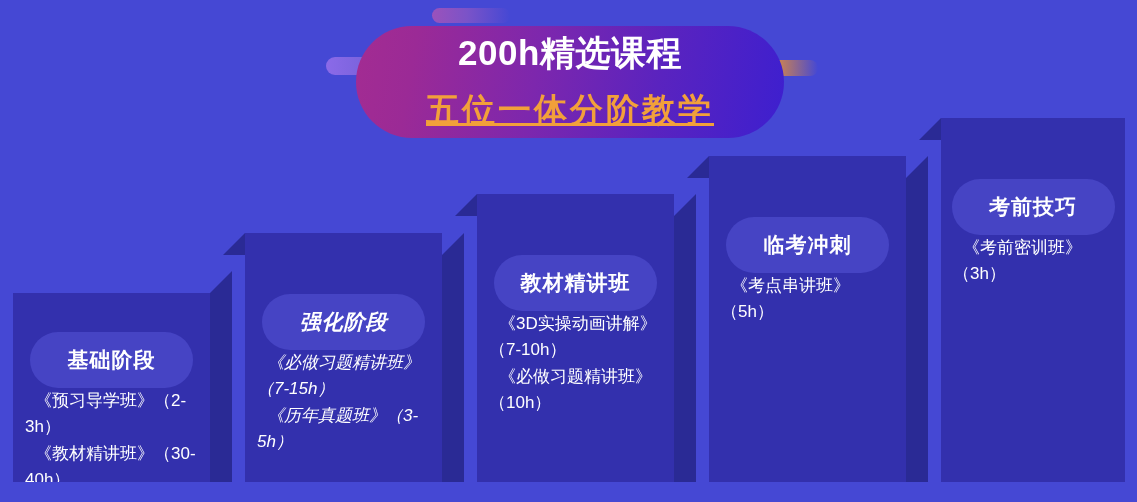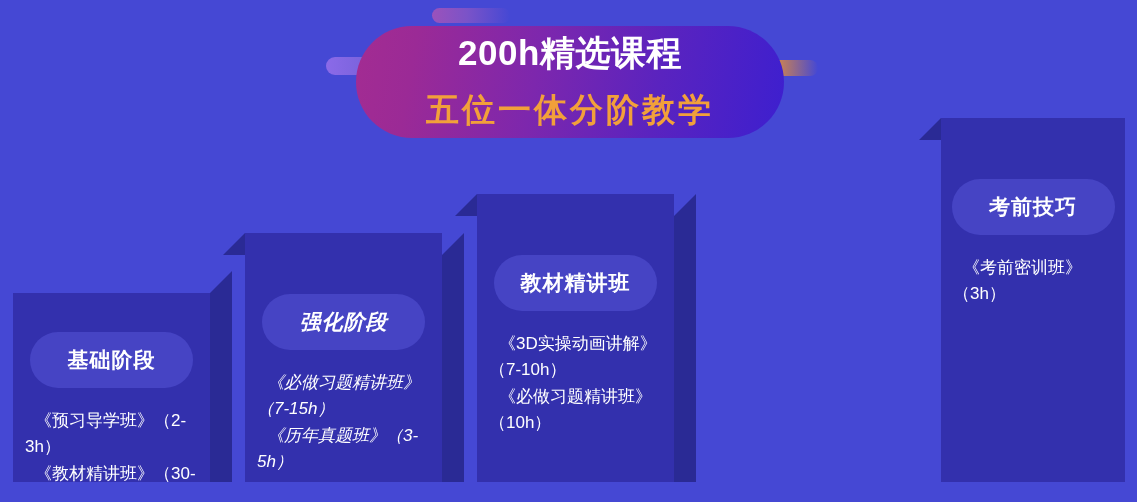--- a/index.html
+++ b/index.html
@@ -62,20 +62,21 @@
     white-space: nowrap;
   }
   .header-line2 {
     color: #f2a03a;
     font-size: 33px;
     font-weight: bold;
     letter-spacing: 3px;
     line-height: 1.2;
     margin-top: 18px;
     white-space: nowrap;
+    text-decoration: underline;
   }
 
   
   .step {
     position: absolute;
   }
   .step-face {
     position: absolute;
     left: 0; top: 0;
     width: 100%; height: 100%;
@@ -139,21 +140,20 @@
     font-size: 21px;
     font-weight: bold;
     letter-spacing: 1px;
     display: flex;
     align-items: center;
     justify-content: center;
     white-space: nowrap;
   }
 
   .courses {
-    margin-top: 20px;
     padding: 0 2px;
     color: #ffffff;
     font-size: 17px;
     line-height: 1.55;
   }
   .course-line {
     color: #ffffff;
     text-indent: 10px;
   }
 
@@ -214,20 +214,33 @@
     <div class="step-side-cap"></div>
     <div class="step-inner">
       <div class="badge">教材精讲班</div>
       <div class="courses">
         <div class="course-line">《3D实操动画讲解》（7-10h）</div>
         <div class="course-line">《必做习题精讲班》（10h）</div>
       </div>
     </div>
   </div>
 
+  <div class="step" id="step-4">
+    <div class="step-bevel-left"></div>
+    <div class="step-top"></div>
+    <div class="step-face"></div>
+    <div class="step-side"></div>
+    <div class="step-side-cap"></div>
+    <div class="step-inner">
+      <div class="badge">临考冲刺</div>
+      <div class="courses">
+        <div class="course-line">《考点串讲班》（5h）</div>
+      </div>
+    </div>
+  </div>
 
   <div class="step" id="step-5">
     <div class="step-bevel-left"></div>
     <div class="step-top"></div>
     <div class="step-face"></div>
     <div class="step-inner">
       <div class="badge">考前技巧</div>
       <div class="courses">
         <div class="course-line">《考前密训班》（3h）</div>
       </div>

